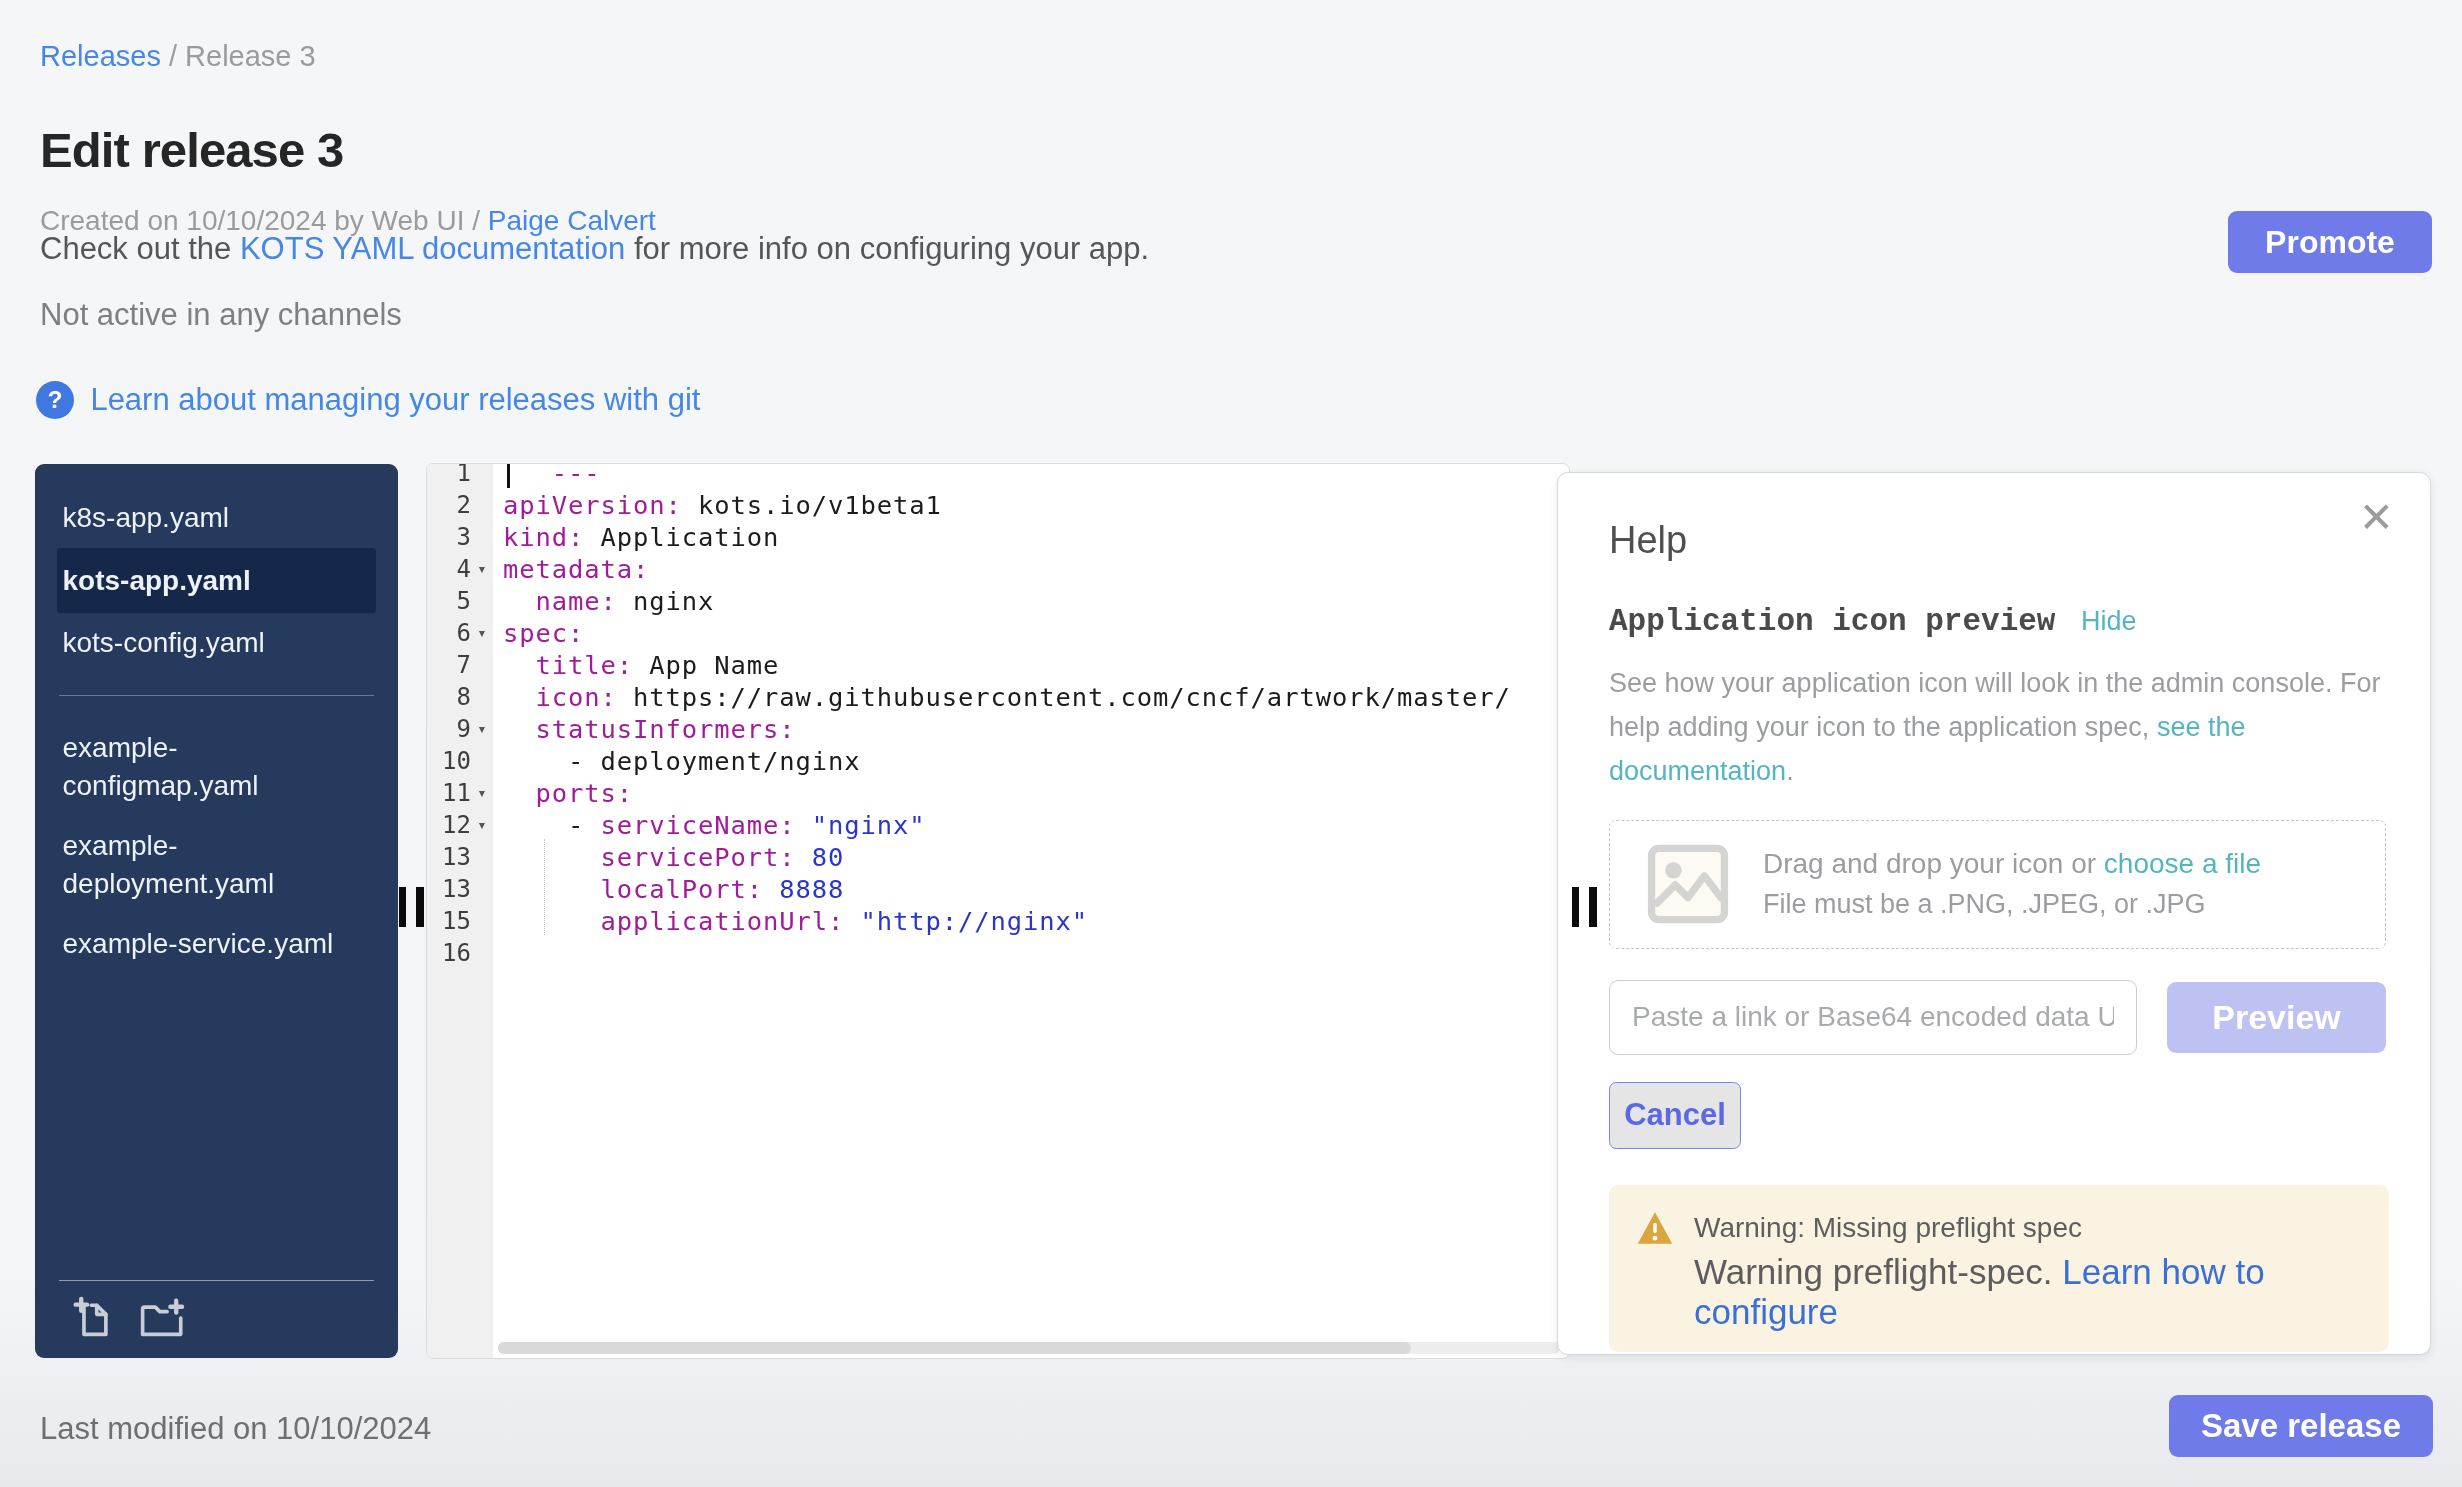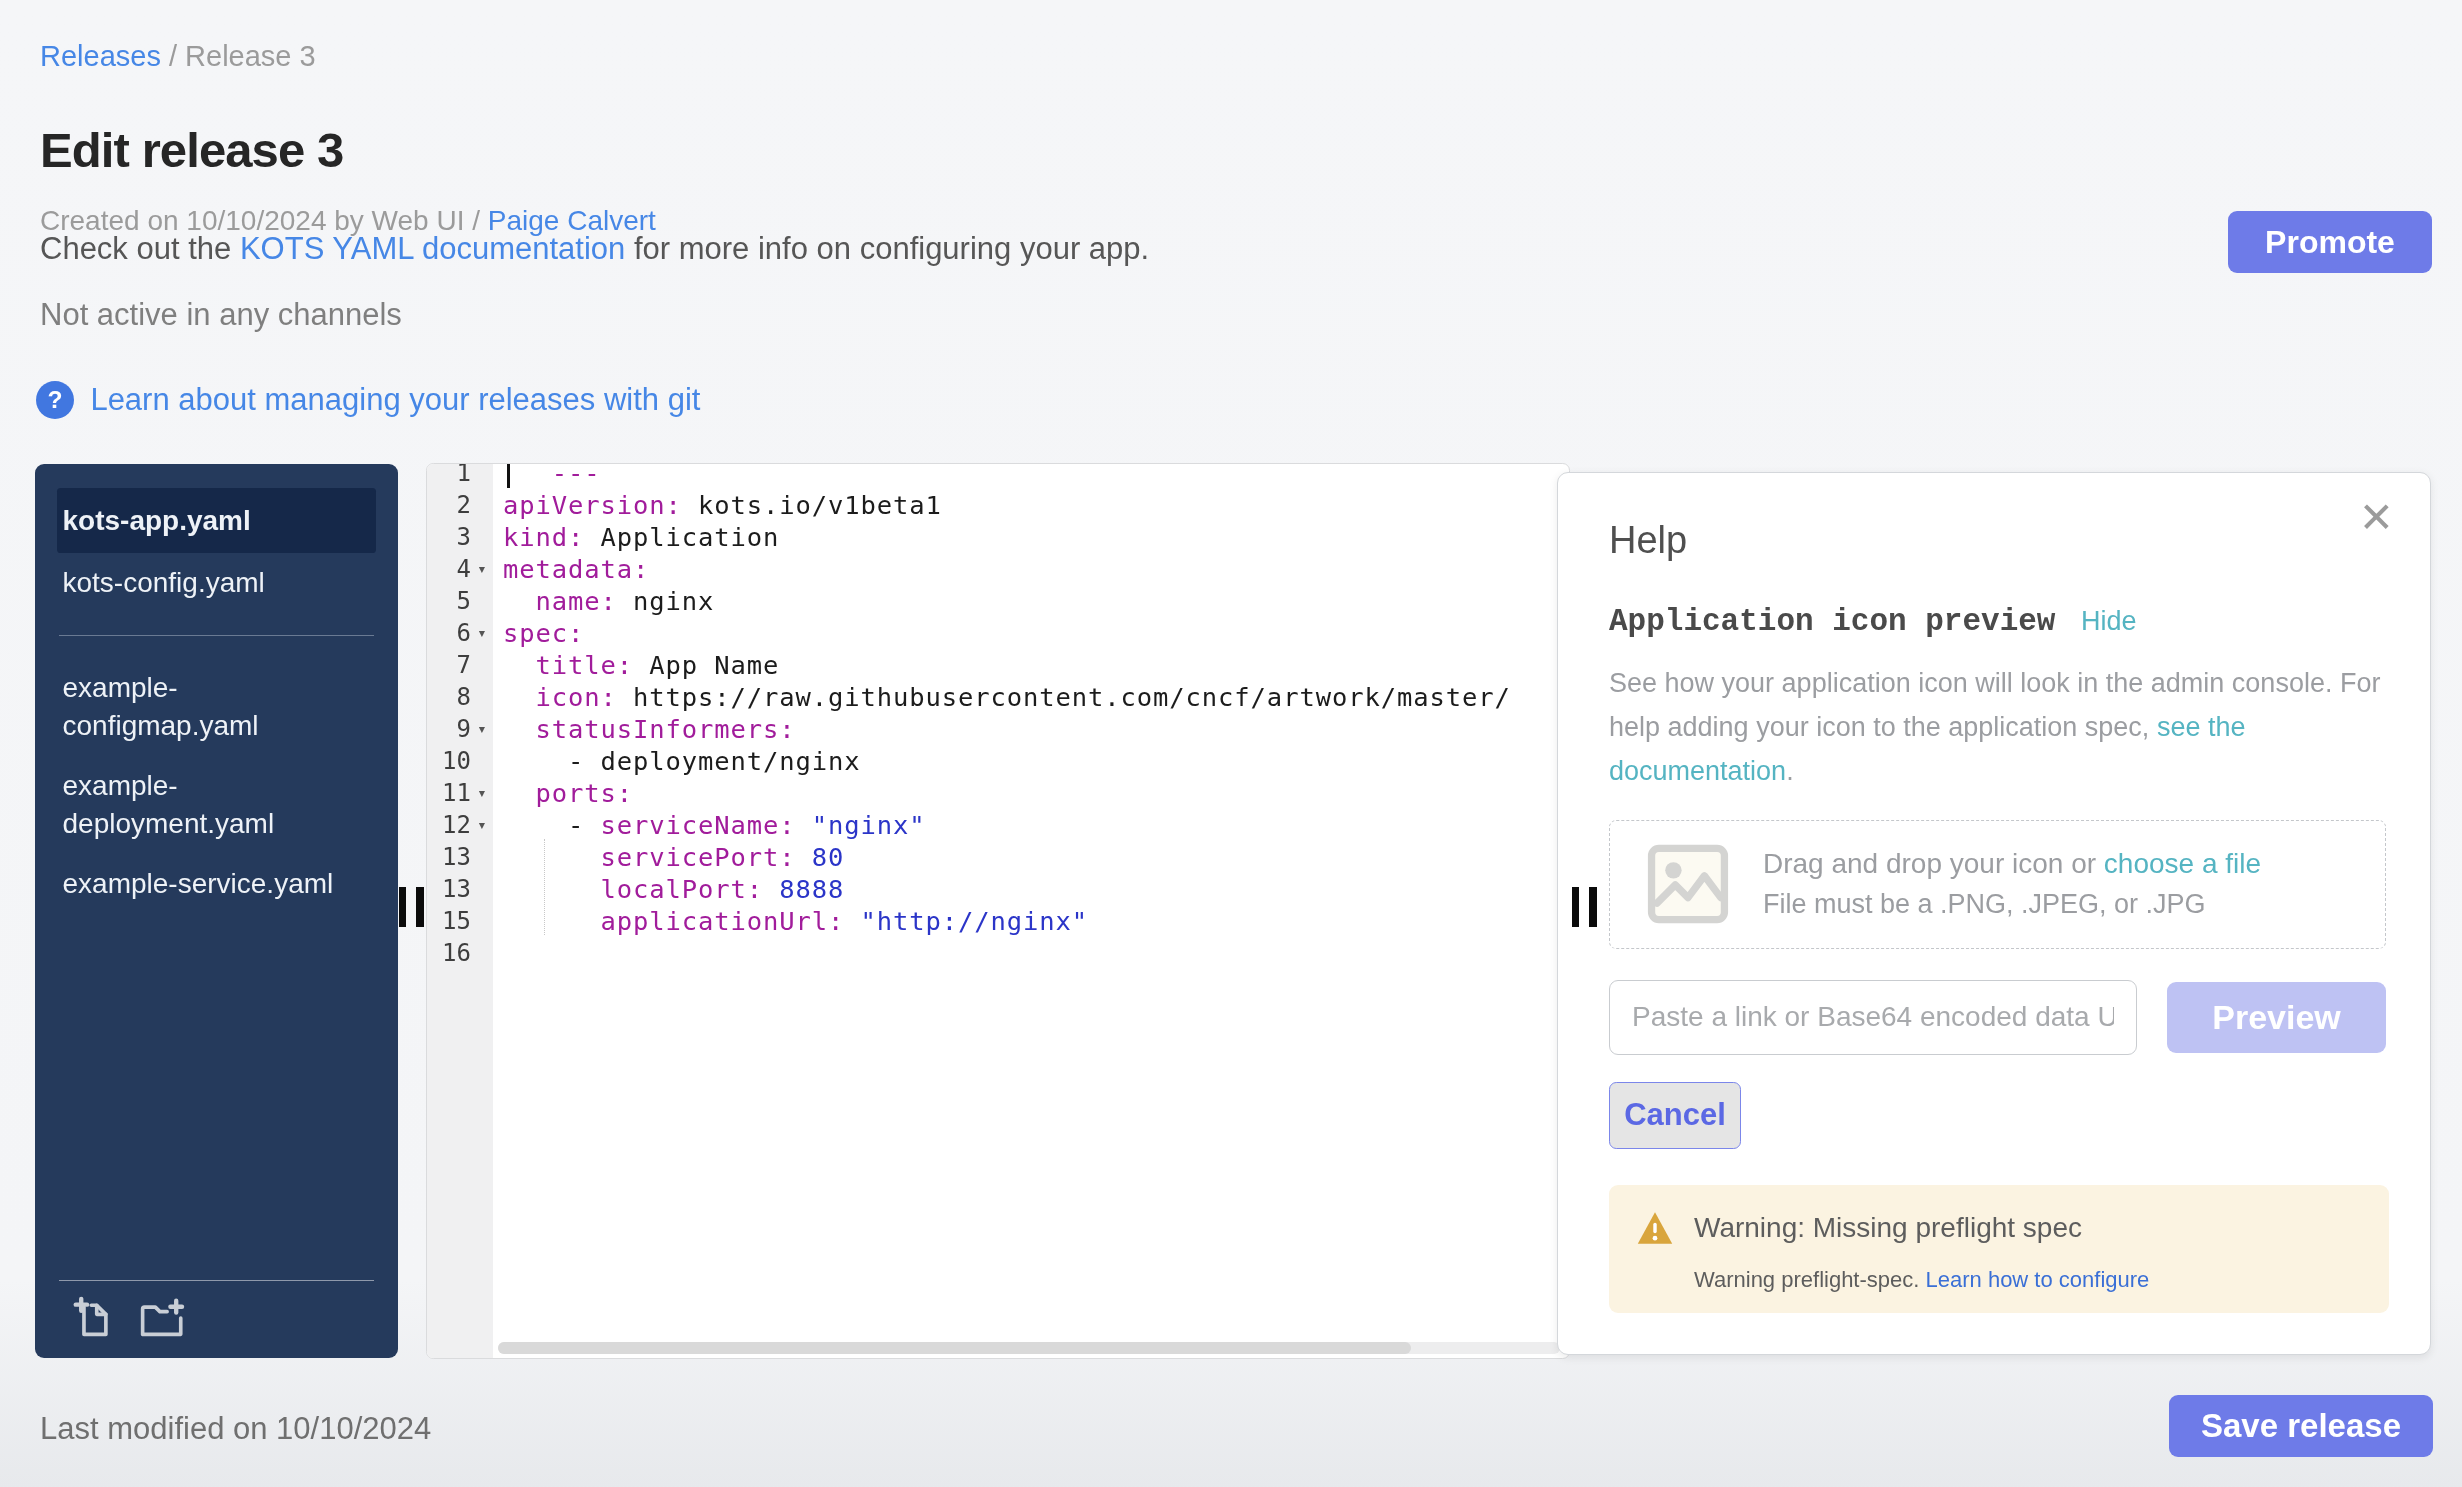--- a/index.html
+++ b/index.html
@@ -82,21 +82,21 @@
   .url-row { margin-top:31px; display:flex; align-items:center; justify-content:space-between; }
   .url-input { width:528px; height:75px; border:1.8px solid #c9ccd0; border-radius:9px;
                padding:0 22px; font-size:28px; font-family:inherit; color:#444; background:#fff; outline:none; }
   .url-input::placeholder { color:#a8aaad; }
   .preview-btn { width:219px; height:71px; background:#bec2f3; border:none; border-radius:9px;
                  color:#fff; font-size:34px; font-weight:700; font-family:inherit; }
   .cancel-btn { margin-top:27px; width:132px; height:67px; background:#e5e5e5; border:1.8px solid #7b86ea;
                 border-radius:7.3px; color:#5b68e4; font-size:31px; font-weight:700; font-family:inherit; cursor:pointer; }
   .warning-box { margin-top:36px; width:780px; background:#fbf3e1; border-radius:9px; padding:25.5px 25.5px 20px 27px; }
   .warning-row1 { display:flex; align-items:center; gap:20px; font-size:28px; color:#5d5d5d; }
-  .warning-row2 { margin-top:21px; padding-left:58px; font-size:22px; color:#5d5d5d; }
+  .warning-row2 { margin-top:6px; padding-left:58px; font-size:35px; color:#5d5d5d; }
   .warning-row2 a { color:#3a6fd6; }
 
   
   .footer-modified { position:absolute; left:40px; top:1411px; font-size:31px; color:#6f6f6f; }
   .save-btn { position:absolute; left:2169px; top:1395px; width:264px; height:62px; font-size:33px; }
 </style>
 </head>
 <body>
 
 <div class="breadcrumb">
@@ -120,20 +120,23 @@
 </div>
 
 <div class="channel-status">Not active in any channels</div>
 
 <div class="git-row">
   <span class="q-icon">?</span>
   <a class="git-link">Learn about managing your releases with git</a>
 </div>
 
 <div class="sidebar">
+  <div class="file-item">
+    <div>k8s-app.yaml</div>
+  </div>
   <div class="file-item selected">
     <div>kots-app.yaml</div>
   </div>
   <div class="file-item">
     <div>kots-config.yaml</div>
   </div>
   <hr class="sidebar-divider">
   <div class="file-item">
     <div>example-</div>
     <div>configmap.yaml</div>

